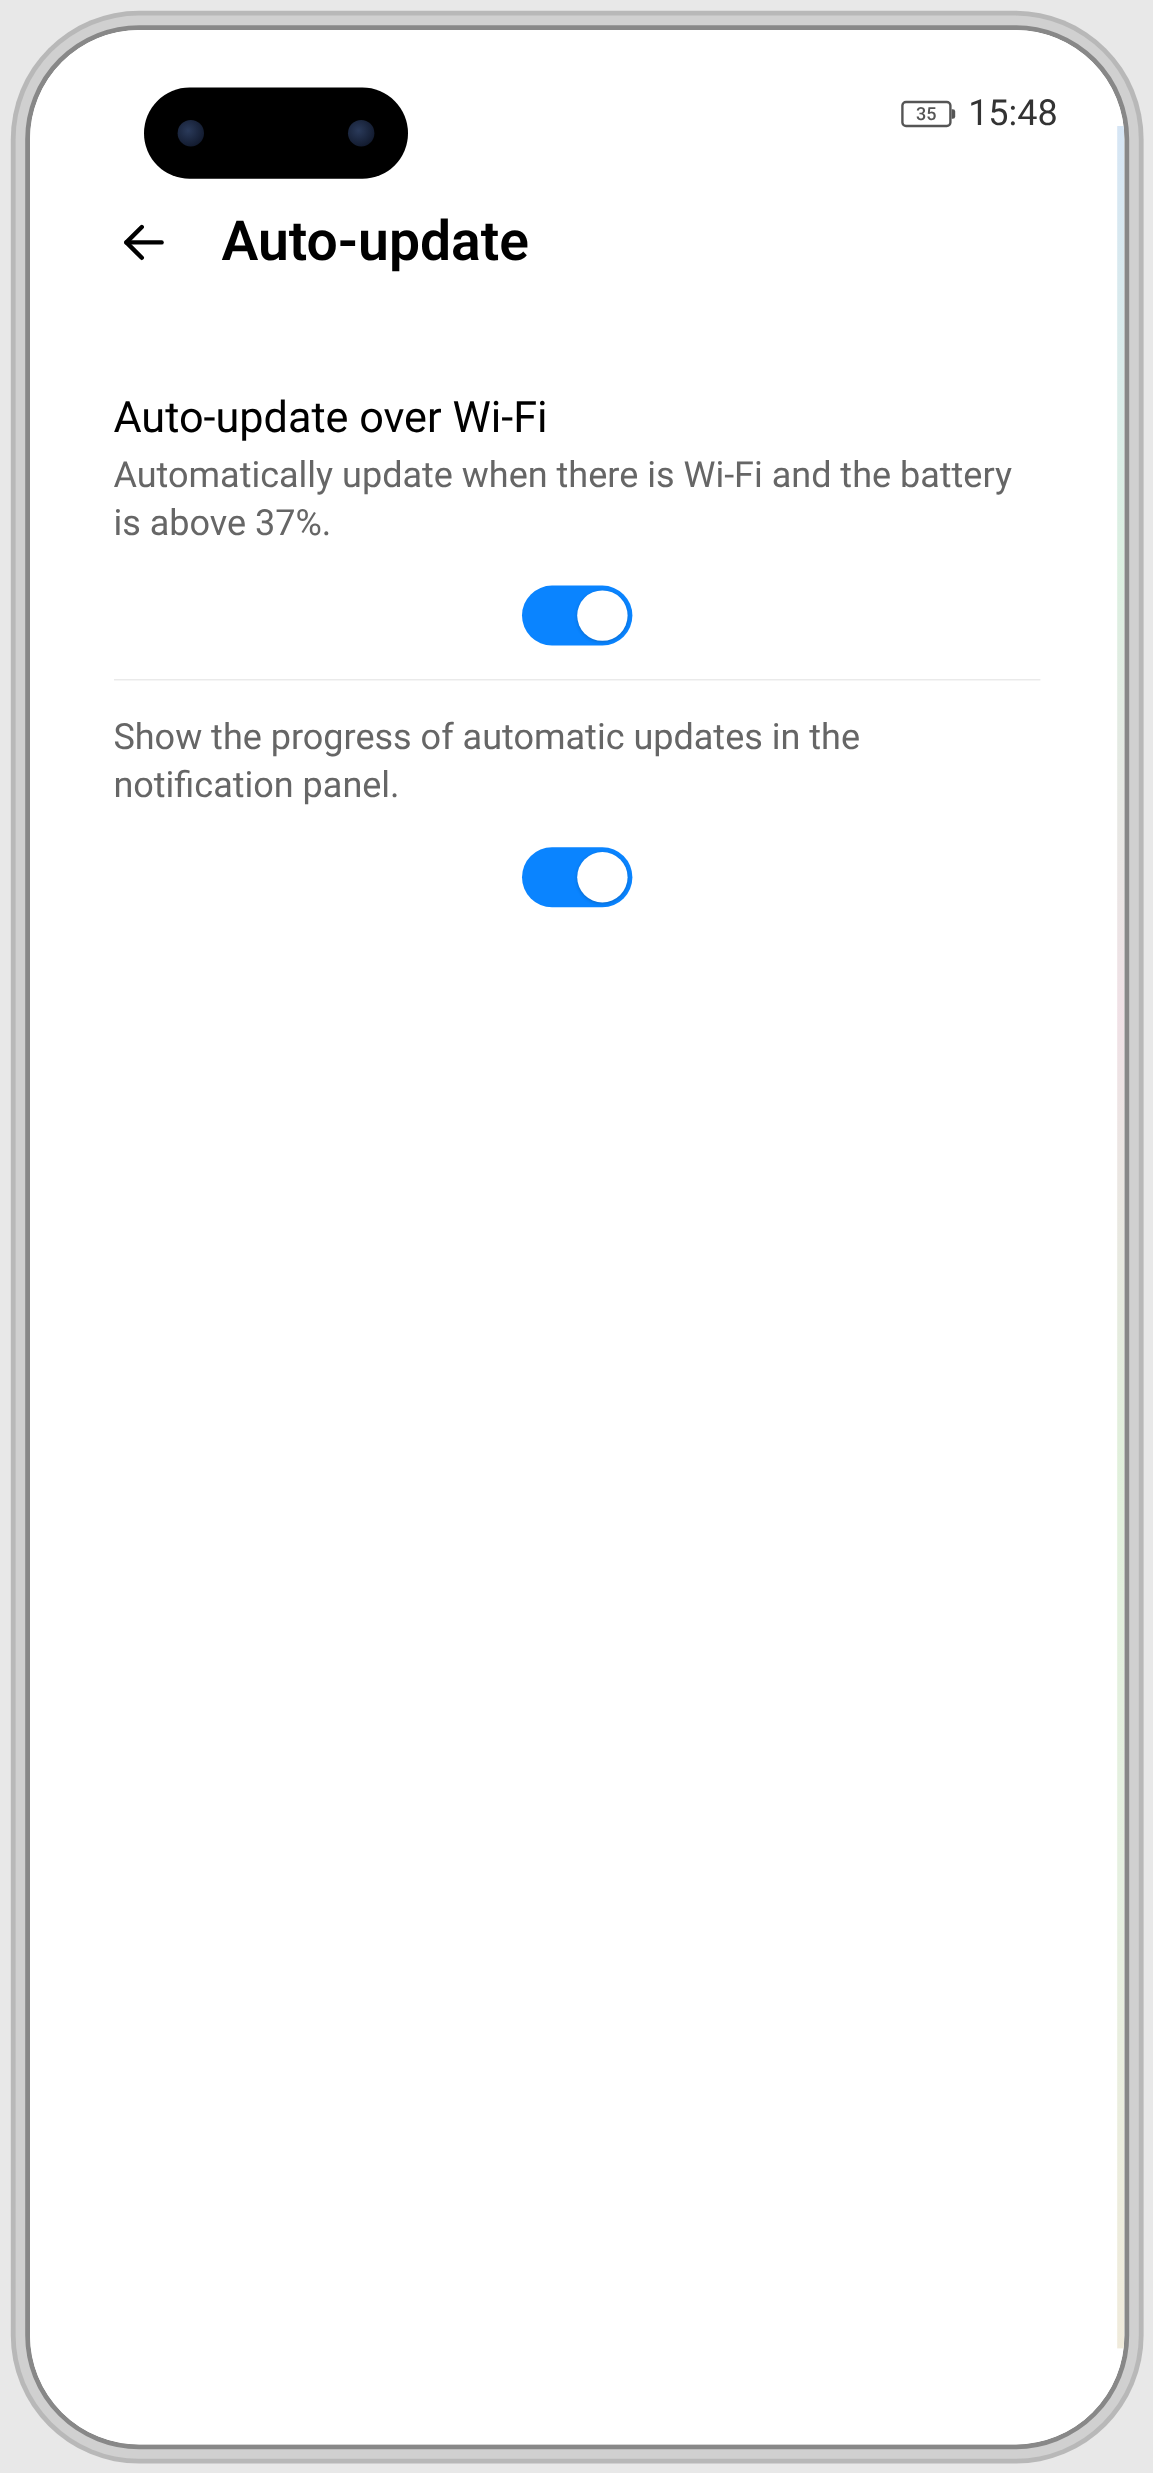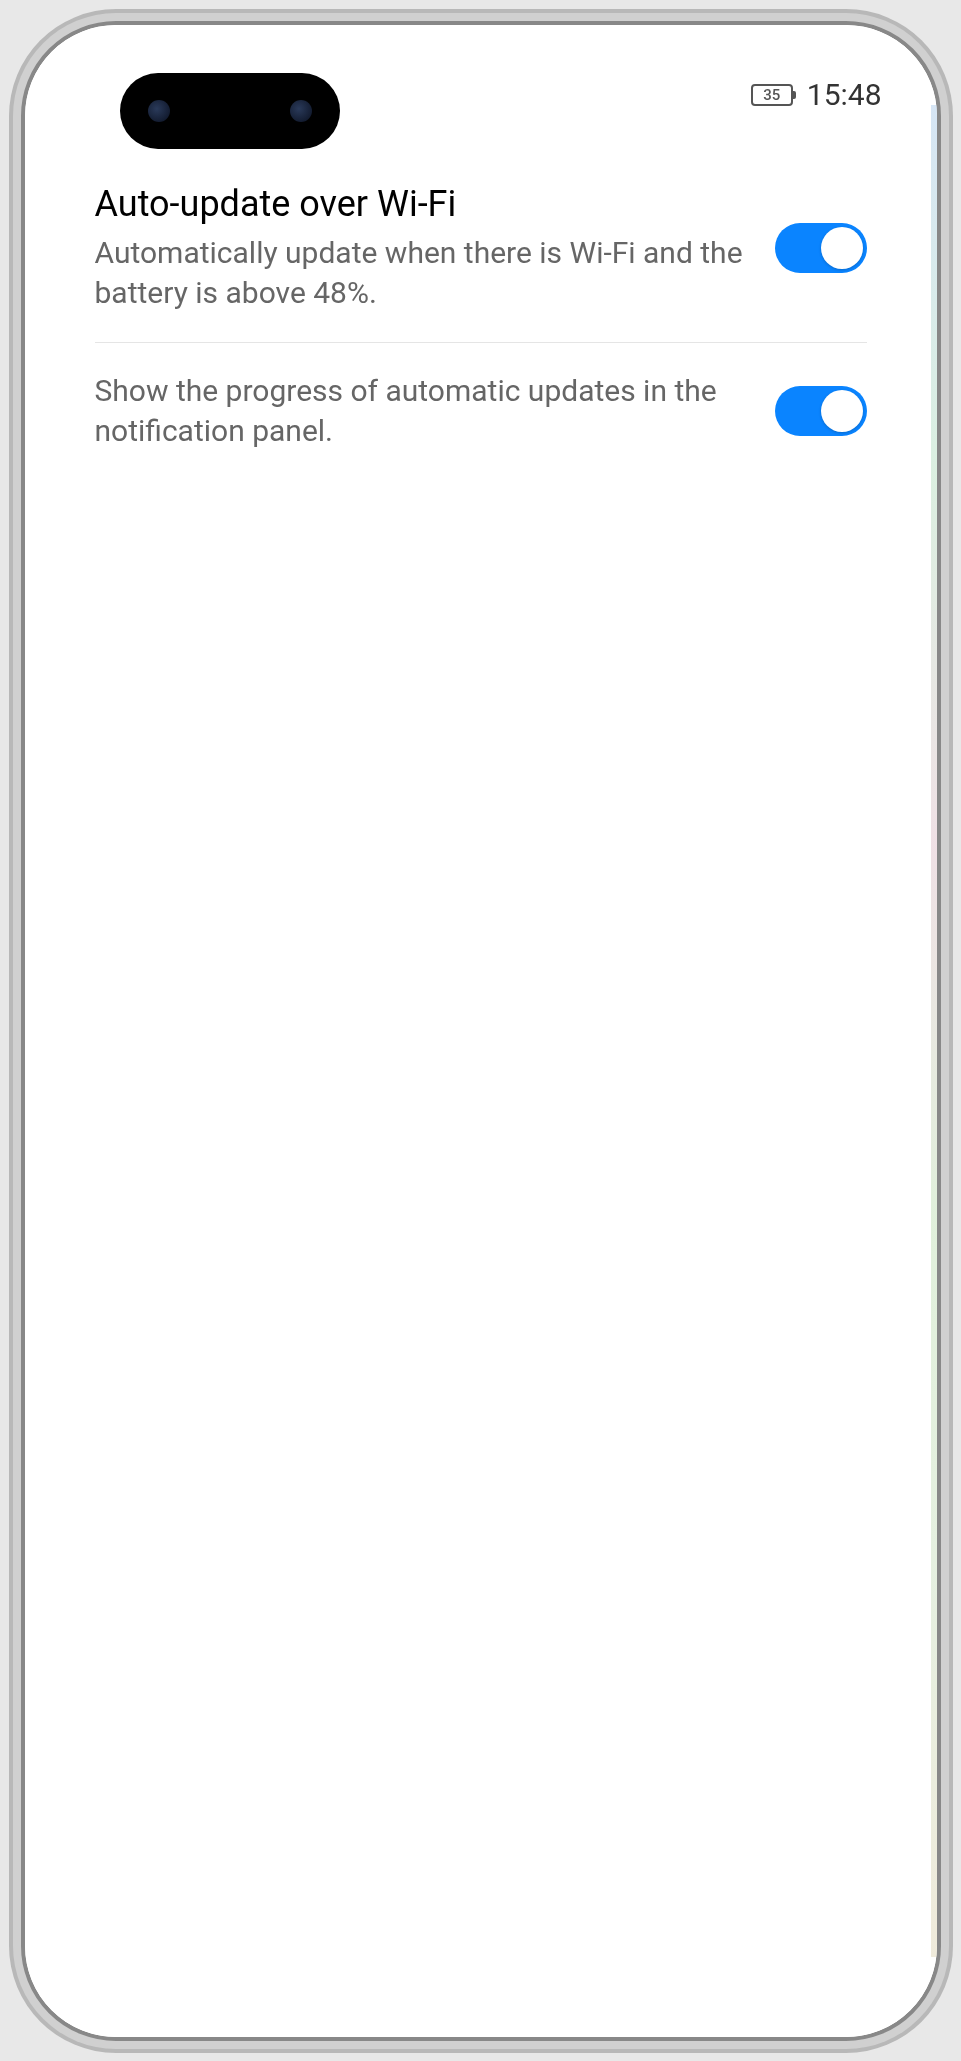--- a/index.html
+++ b/index.html
@@ -118,20 +118,21 @@
     }
     .settings-list {
       padding: 40px 70px 0 70px;
     }
     .setting-item {
       display: flex;
       align-items: center;
       justify-content: center;
       padding: 28px 0;
       gap: 30px;
+      flex-direction: column;
     }
     .setting-item.bordered {
       border-bottom: 1px solid #e5e5e5;
     }
     .setting-text {
       flex: 1;
     }
     .setting-title {
       font-size: 36px;
       color: #000;
@@ -187,26 +188,35 @@
 
     <div class="status-bar">
       <div class="battery-box">
         <div class="battery-icon">
           <span class="battery-text">35</span>
         </div>
       </div>
       <span class="time-text">15:48</span>
     </div>
 
+    <div class="header">
+      <div class="back-arrow">
+        <svg width="44" height="44" viewBox="0 0 24 24" fill="none" stroke="#000" stroke-width="2" stroke-linecap="round" stroke-linejoin="round">
+          <line x1="20" y1="12" x2="4" y2="12"></line>
+          <polyline points="11 5 4 12 11 19"></polyline>
+        </svg>
+      </div>
+      <h1 class="page-title">Auto-update</h1>
+    </div>
 
     <div class="settings-list">
       <div class="setting-item bordered">
         <div class="setting-text">
           <div class="setting-title">Auto-update over Wi-Fi</div>
-          <div class="setting-desc">Automatically update when there is Wi-Fi and the battery is above 48%.</div>
+          <div class="setting-desc">Automatically update when there is Wi-Fi and the battery is above 37%.</div>
         </div>
         <div class="toggle"></div>
       </div>
 
       <div class="setting-item">
         <div class="setting-text">
           <div class="setting-desc">Show the progress of automatic updates in the notification panel.</div>
         </div>
         <div class="toggle"></div>
       </div>

